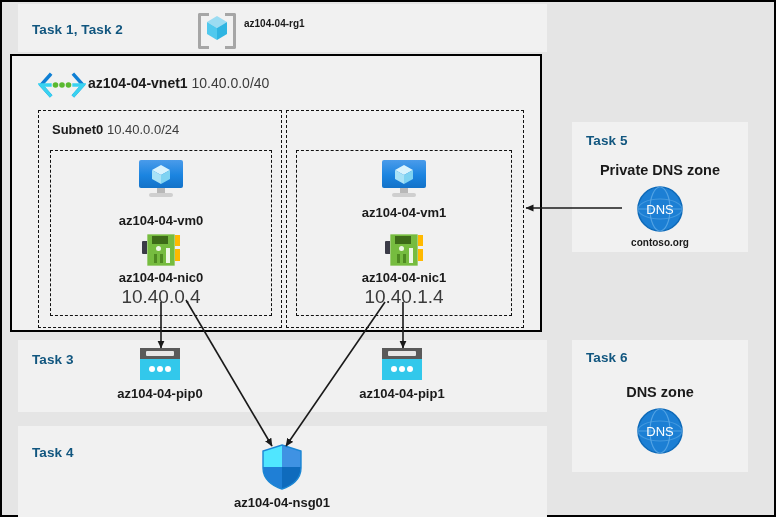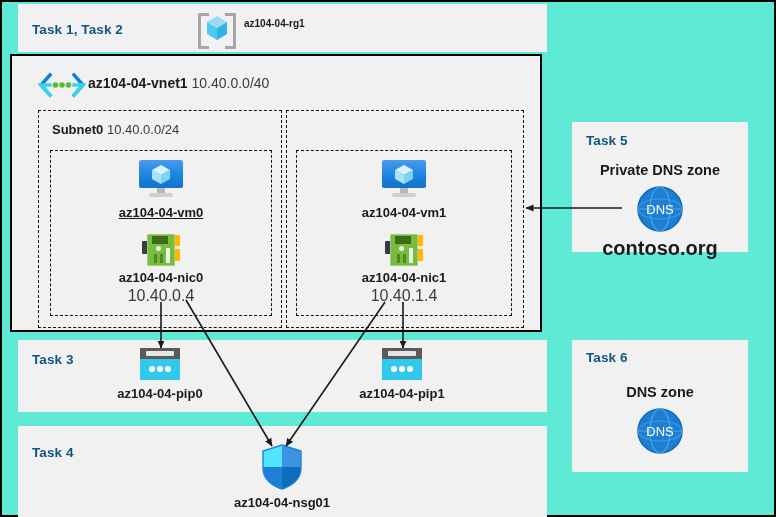--- a/index.html
+++ b/index.html
@@ -1,20 +1,20 @@
 <!DOCTYPE html>
 <html><head>
 <meta charset="utf-8">
 <style>
   html,body{margin:0;padding:0;background:#ffffff;}
   body{width:776px;height:517px;position:relative;overflow:hidden;
        font-family:"Liberation Sans","DejaVu Sans",sans-serif;}
 
   #canvas{position:absolute;left:0;top:0;width:776px;height:517px;
-          border:2px solid #000;box-sizing:border-box;background:#5eead4;}
+          border:2px solid #000;box-sizing:border-box;background:#e5e5e5;}
 
   .panel{position:absolute;background:#f1f1f1;box-sizing:border-box;}
   .task-label{position:absolute;color:#11567f;font-weight:bold;font-size:13.5px;letter-spacing:0.1px;}
 
   
   #p12{left:16px;top:2px;width:529px;height:48px;}
   #rg-name{position:absolute;left:242px;top:16px;font-weight:bold;font-size:10px;color:#1a1a1a;}
 
   
   #vnetbox{position:absolute;left:8px;top:52px;width:532px;height:278px;
@@ -32,21 +32,21 @@
   #sub1-title{left:292px;top:120px;}
 
   
   .hostbox{position:absolute;border:1.6px dashed #111;box-sizing:border-box;}
   #host0{left:48px;top:148px;width:222px;height:166px;}
   #host1{left:294px;top:148px;width:216px;height:166px;}
 
   
   .node{position:absolute;text-align:center;}
   .node .lbl{font-weight:bold;font-size:13px;color:#1a1a1a;white-space:nowrap;line-height:1.15;}
-  .node .sub{font-size:16px;color:#3b3b3b;white-space:nowrap;line-height:1.2;}
+  .node .sub{font-size:19px;color:#3b3b3b;white-space:nowrap;line-height:1.2;}
 
   
   .ico{position:relative;display:inline-block;}
 
   
   .ico-rg{width:38px;height:34px;}
   .ico-rg .brk{position:absolute;top:2px;width:8px;height:30px;border:3px solid #a6a6a6;}
   .ico-rg .brk.l{left:0;border-right:none;border-radius:2px 0 0 2px;}
   .ico-rg .brk.r{right:0;border-left:none;border-radius:0 2px 2px 0;}
   .ico-rg .cube{position:absolute;left:9px;top:5px;width:20px;height:24px;}
@@ -140,21 +140,21 @@
   <div class="node" style="left:99px;top:158px;width:120px;">
     <div class="ico ico-vm">
       <span class="scr"></span>
       <svg style="position:absolute;left:13px;top:5px;" width="20" height="19" viewBox="0 0 20 19">
         <polygon points="10,0 19,5 10,10 1,5" fill="#d9f3fd"></polygon>
         <polygon points="1,5 10,10 10,19 1,14" fill="#a8e2f7"></polygon>
         <polygon points="19,5 10,10 10,19 19,14" fill="#7fd3f2"></polygon>
       </svg>
       <span class="neck"></span><span class="base"></span>
     </div>
-    <div class="lbl" style="margin-top:4px;text-decoration:underline;">az104-04-vm0</div>
+    <div class="lbl" style="margin-top:12px;">az104-04-vm0</div>
   </div>
 
   <div class="node" style="left:99px;top:231px;width:120px;">
     <div class="ico ico-nic">
       <span class="tabL"></span><span class="tabR1"></span><span class="tabR2"></span>
       <span class="body"></span>
       <span class="chip"></span>
       <span class="trc" style="left:12px;top:21px;width:3px;height:9px;"></span>
       <span class="trc" style="left:18px;top:21px;width:3px;height:9px;"></span>
       <span style="position:absolute;left:24px;top:15px;width:4px;height:15px;background:#eef7e6;"></span>
@@ -244,21 +244,21 @@
     <div class="ico ico-dns">
       <svg width="46" height="46" viewBox="0 0 46 46">
         <circle cx="23" cy="23" r="22" fill="#1c7fd4"></circle>
         <circle cx="23" cy="23" r="22" fill="none" stroke="#0e6ab9" stroke-width="1.5"></circle>
         <ellipse cx="23" cy="23" rx="10" ry="22" fill="none" stroke="#5aa8e6" stroke-width="1.2" opacity="0.85"></ellipse>
         <line x1="1" y1="23" x2="45" y2="23" stroke="#5aa8e6" stroke-width="1.2" opacity="0.85"></line>
         <ellipse cx="23" cy="23" rx="22" ry="10" fill="none" stroke="#5aa8e6" stroke-width="1.2" opacity="0.6"></ellipse>
         <text x="23" y="28" text-anchor="middle" font-family="Liberation Sans, sans-serif" font-size="13" fill="#ffffff">DNS</text>
       </svg>
     </div>
-    <div class="lbl" style="margin-top:1px;font-size:20px;">contoso.org</div>
+    <div class="lbl" style="margin-top:1px;font-size:10px;">contoso.org</div>
   </div>
 
   <div class="panel" id="p6"></div>
   <div class="task-label" style="left:584px;top:348px;text-align:center;">Task 6</div>
   <div class="hdr" style="left:570px;top:382px;width:176px;">DNS zone</div>
 
   <div class="node" style="left:598px;top:406px;width:120px;">
     <div class="ico ico-dns">
       <svg width="46" height="46" viewBox="0 0 46 46">
         <circle cx="23" cy="23" r="22" fill="#1c7fd4"></circle>

